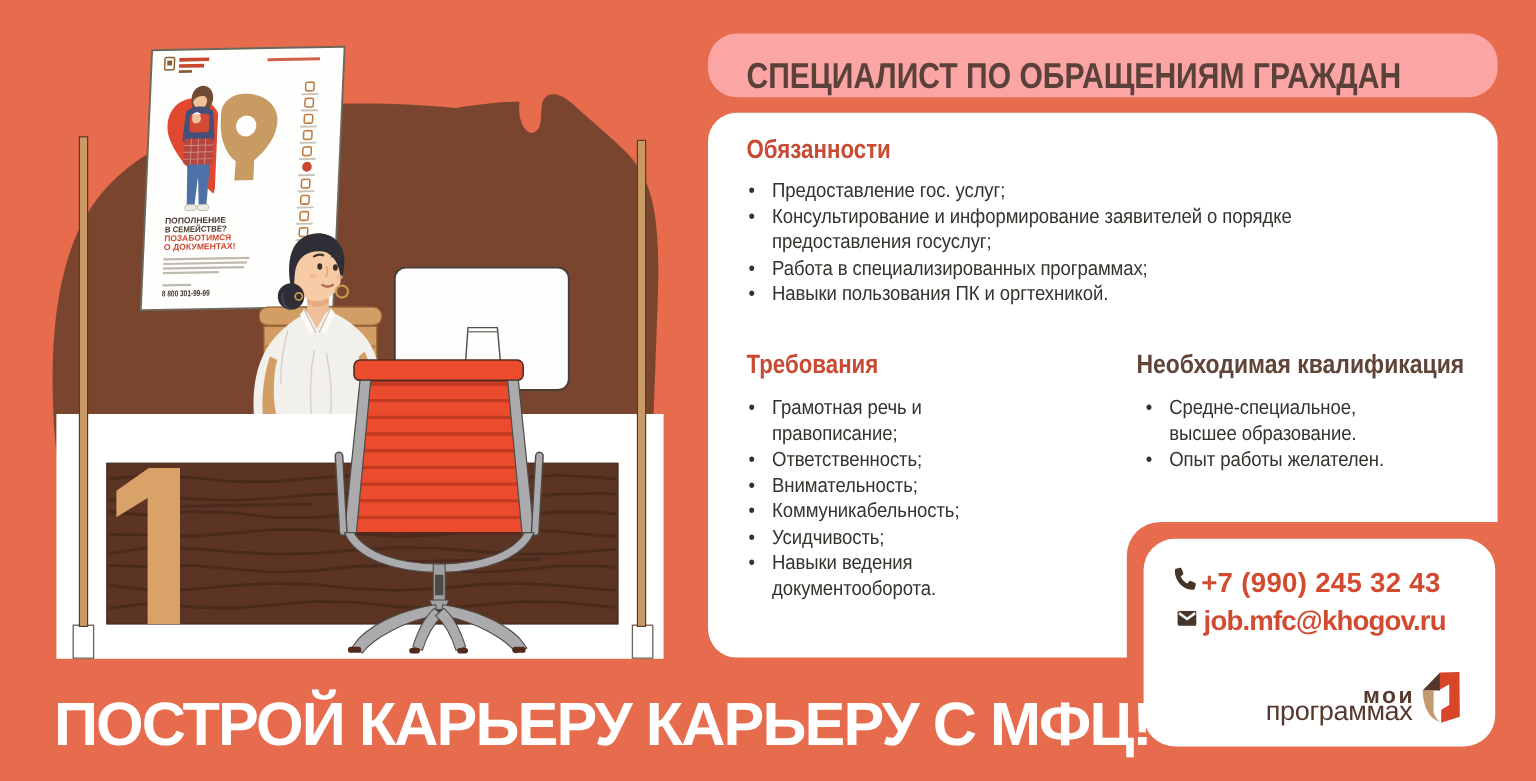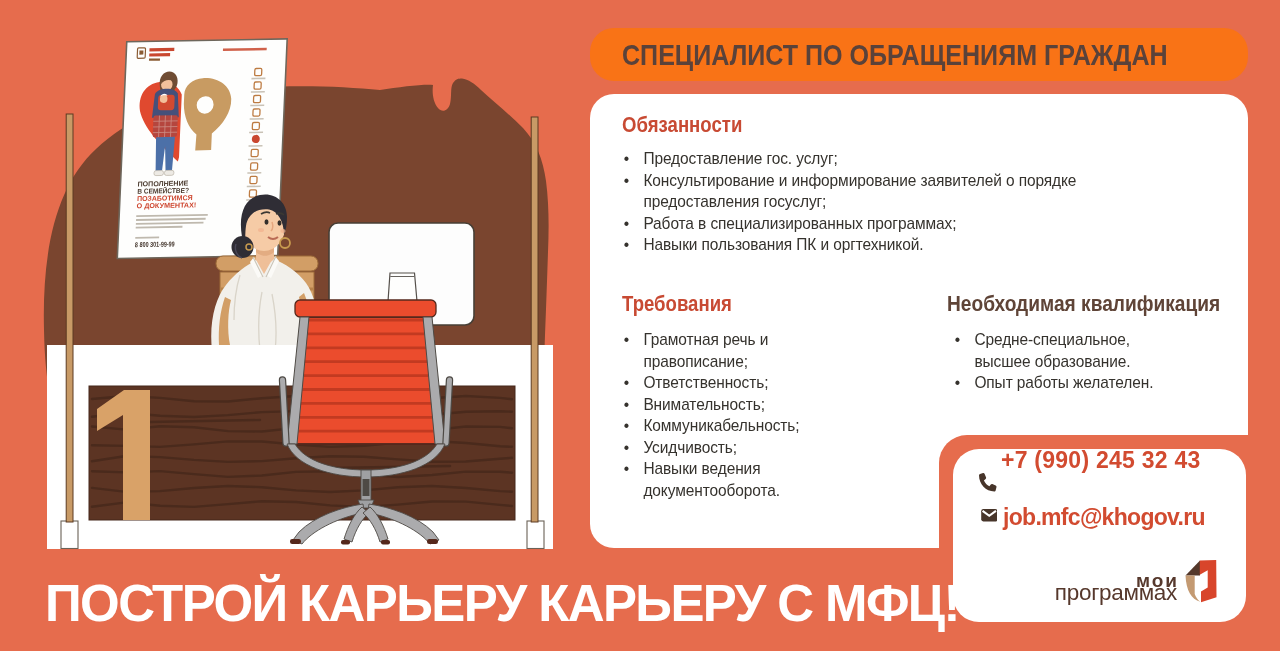--- a/index.html
+++ b/index.html
@@ -1,20 +1,20 @@
 <!DOCTYPE html>
 <html lang="ru"><head>
 <meta charset="utf-8">
 <style>
   html,body{margin:0;padding:0}
   body{width:1280px;height:651px;overflow:hidden;position:relative;
        background:#E66C4D;font-family:"Liberation Sans",sans-serif;}
   .abs{position:absolute}
-  .titlebar{left:590px;top:28px;width:658px;height:53px;background:#f97316;border-radius:24px;
-       display:flex;align-items:center;padding-left:32px;box-sizing:border-box;
+  .titlebar{left:590px;top:28px;width:658px;height:53px;background:#fca5a5;border-radius:24px;
+       display:flex;align-items:flex-end;padding-left:32px;box-sizing:border-box;
        font-weight:bold;font-size:30px;color:#5A423A;}
   .titlebar span{transform:scaleX(.836);transform-origin:left center;white-space:nowrap;display:inline-block}
   .panel{left:590px;top:94px;width:658px;height:454px;background:#fff;border-radius:24px;}
   .notch{left:939px;top:435px;width:341px;height:216px;background:#E66C4D;border-top-left-radius:28px;}
   .card{left:953px;top:449px;width:293px;height:173px;background:#fff;border-radius:26px;}
   h3{margin:0;font-size:22px;color:#C84A33;font-weight:bold;transform:scaleX(.845);transform-origin:left top;white-space:nowrap}
   h3.brown{color:#5F4437;transform:scaleX(.87)}
   .sec{font-size:17px;line-height:21.5px;color:#35322D;letter-spacing:-.1px;transform:scaleX(.91);transform-origin:left top}
   .sec ul{list-style:none;margin:0;padding:0}
   .sec li{position:relative;padding-left:23.5px}
@@ -65,21 +65,21 @@
 
 <h3 class="abs brown" style="left:947px;top:291px">Необходимая квалификация</h3>
 
 <div class="abs sec" style="left:953px;top:329px;width:320px">
 <ul>
 <li>Средне-специальное,<br>высшее образование.</li>
 <li>Опыт работы желателен.</li>
 </ul>
 </div>
 
-<div class="abs contact ls1" style="left:1001px;top:447px">+7 (990) 245 32 43</div>
+<div class="abs contact ls1" style="left:1001px;top:472px">+7 (990) 245 32 43</div>
 
 <svg class="abs" style="left:979px;top:473px" width="17.5" height="18.5" viewBox="0 0 512 512" preserveAspectRatio="none">
   <path fill="#47352A" d="M164.9 24.6c-7.7-18.6-28-28.5-47.4-23.2l-88 24C12.1 30.2 0 46 0 64c0 247.4 200.6 448 448 448c18 0 33.8-12.1 38.6-29.5l24-88c5.3-19.4-4.6-39.7-23.2-47.4l-96-40c-16.3-6.8-35.2-2.1-46.3 11.6L304.7 368C234.3 334.7 177.3 277.7 144 207.3L193.3 167c13.7-11.2 18.4-30 11.6-46.3l-40-96z"></path>
 </svg>
 
 <div class="abs contact ls2" style="left:1003px;top:504px">job.mfc@khogov.ru</div>
 
 <svg class="abs" style="left:980.5px;top:509px" width="16.5" height="12.5" viewBox="0 0 18 14">
   <rect x="0" y="0" width="18" height="14" rx="2.4" fill="#47352A"></rect>
   <path d="M1.5 2.2 L9 7.6 L16.5 2.2" stroke="#fff" stroke-width="2.4" fill="none"></path>

